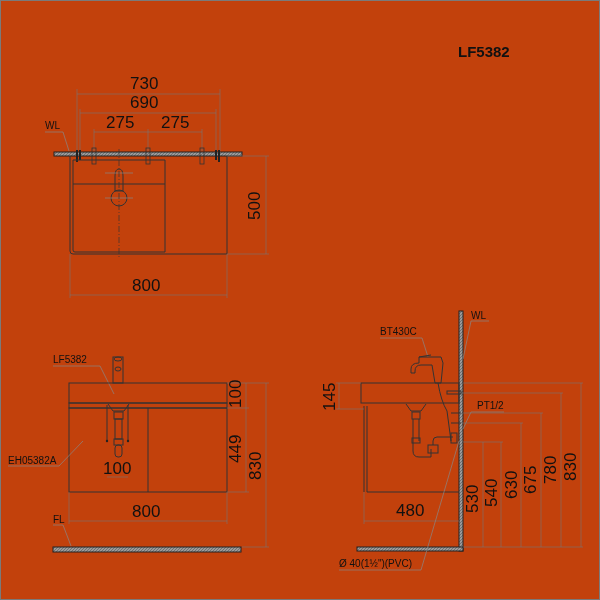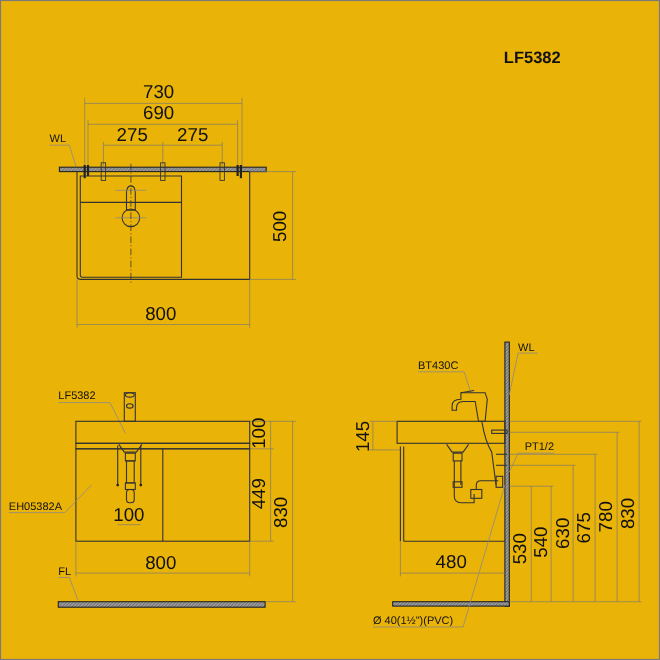--- a/index.html
+++ b/index.html
@@ -1,19 +1,19 @@
 <!DOCTYPE html>
 <html><head>
 <meta charset="utf-8">
 <style>
   html, body { margin: 0; padding: 0; background: #ffffff; }
   body { width: 600px; height: 600px; overflow: hidden; }
   #frame {
     position: absolute; left: 0; top: 0; width: 598px; height: 598px;
-    border: 1px solid #7a7a7a; background: #eab308;
+    border: 1px solid #7a7a7a; background: #c2410c;
   }
   svg { position: absolute; left: 0; top: 0; }
   .ln { stroke: #333; stroke-width: 1; fill: none; }
   .thin { stroke: #888; stroke-width: 0.7; fill: none; }
   .dim { stroke: #777; stroke-width: 0.6; fill: none; }
   .dash { stroke: #333; stroke-width: 0.7; stroke-dasharray: 6 2 1 2; fill: none; }
   .wall { fill: url(#hatch); stroke: #222; stroke-width: 1; }
   .t-dim { font-family: "Liberation Sans", sans-serif; font-size: 17px; fill: #111; }
   .t-lbl { font-family: "Liberation Sans", sans-serif; font-size: 10px; fill: #111; }
   .t-title { font-family: "Liberation Sans", sans-serif; font-size: 15px; font-weight: bold; fill: #111; }

